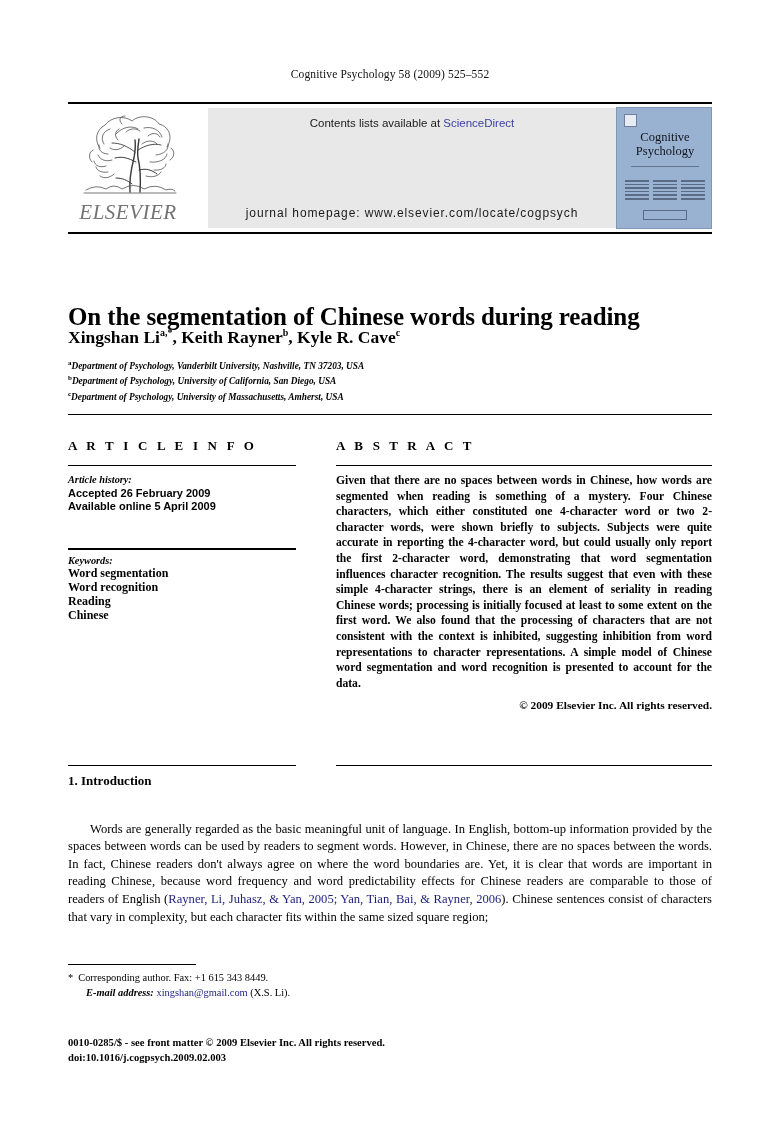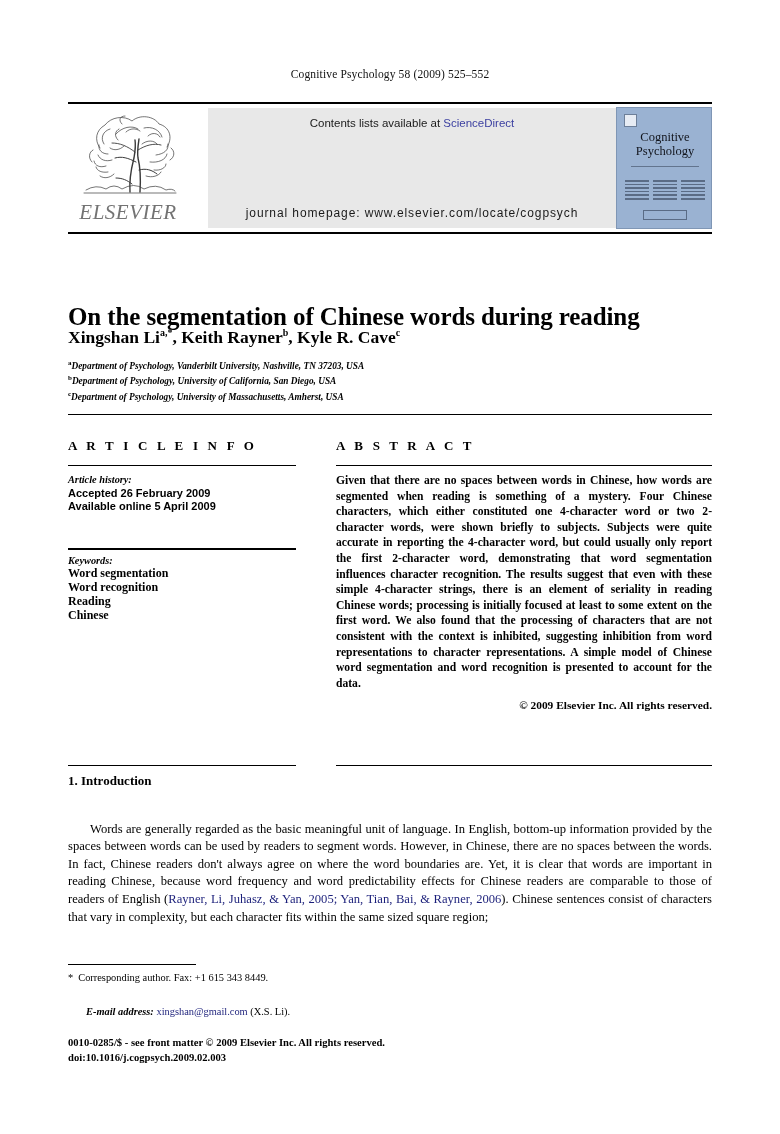--- a/index.html
+++ b/index.html
@@ -349,21 +349,21 @@
   }
   .footnote {
     position: absolute;
     left: 68px; top: 971px;
     width: 500px;
     font-family: "Liberation Serif", serif;
     font-size: 10.4px;
     line-height: 14.5px;
   }
   .footnote .star { margin-right: 5px; }
-  .fn-indent { padding-left: 18px; margin-top: 19px; }
+  .fn-indent { padding-left: 18px; }
   .fn-em { font-style: italic; font-weight: bold; }
   .mail { color: #1b1f7a; }
 
   .issn-block {
     position: absolute;
     left: 68px; top: 1036px;
     width: 560px;
     font-family: "Liberation Serif", serif;
     font-size: 10.6px;
     line-height: 14.5px;

